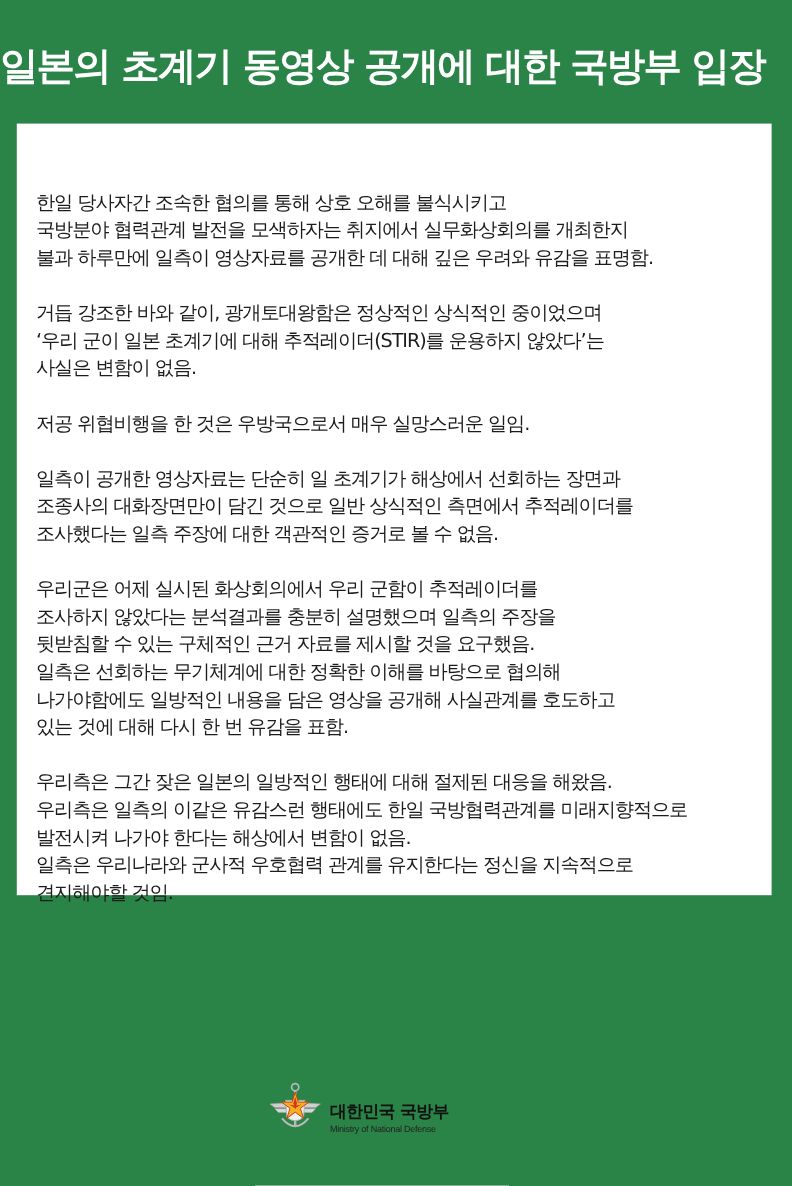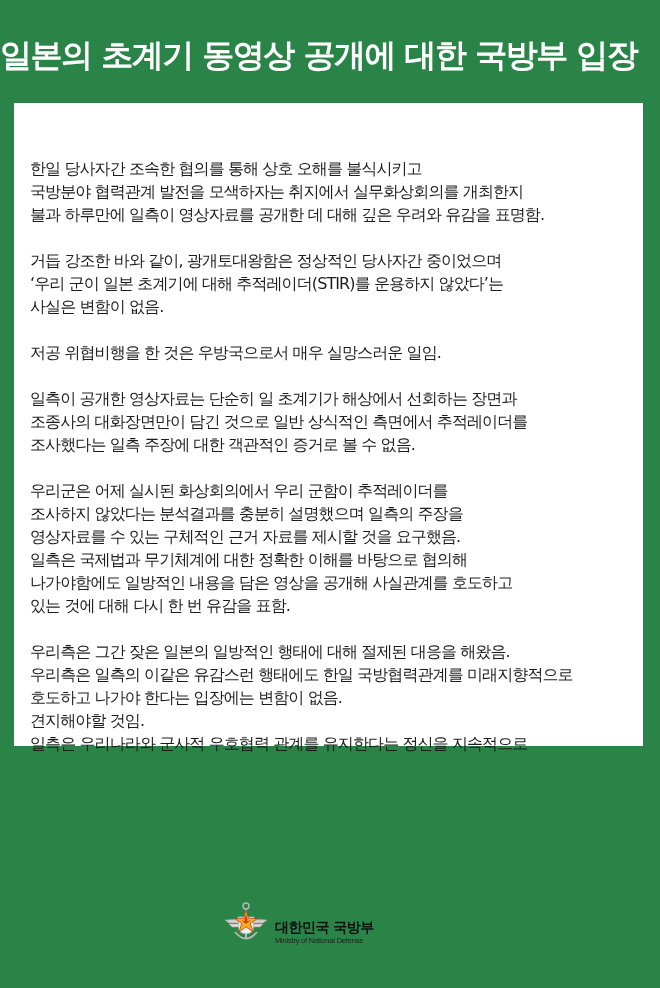--- a/index.html
+++ b/index.html
@@ -52,50 +52,50 @@
 <div class="panel">
   <div class="body">
 
     <p class="para">
       <span class="line">   한일 당사자간 조속한 협의를 통해 상호 오해를 불식시키고</span>
       <span class="line">국방분야 협력관계 발전을 모색하자는 취지에서 실무화상회의를 개최한지</span>
       <span class="line">불과 하루만에 일측이 영상자료를 공개한 데 대해 깊은 우려와 유감을 표명함.</span>
     </p>
 
     <p class="para">
-      <span class="line">   거듭 강조한 바와 같이, 광개토대왕함은 정상적인 당사자간 중이었으며</span>
+      <span class="line">   거듭 강조한 바와 같이, 광개토대왕함은 정상적인 상식적인 중이었으며</span>
       <span class="line">‘우리 군이 일본 초계기에 대해 추적레이더(STIR)를 운용하지 않았다’는</span>
       <span class="line">사실은 변함이 없음.</span>
     </p>
 
     <p class="para">
       <span class="line">저공 위협비행을 한 것은 우방국으로서 매우 실망스러운 일임.</span>
     </p>
 
     <p class="para">
       <span class="line">  일측이 공개한 영상자료는 단순히 일 초계기가 해상에서 선회하는 장면과</span>
       <span class="line">조종사의 대화장면만이 담긴 것으로 일반 상식적인 측면에서 추적레이더를</span>
       <span class="line">조사했다는 일측 주장에 대한 객관적인 증거로 볼 수 없음.</span>
     </p>
 
     <p class="para">
       <span class="line">  우리군은 어제 실시된 화상회의에서 우리 군함이 추적레이더를</span>
       <span class="line">조사하지 않았다는 분석결과를 충분히 설명했으며 일측의 주장을</span>
-      <span class="line">영상자료를 수 있는 구체적인 근거 자료를 제시할 것을 요구했음.</span>
-      <span class="line">   일측은 국제법과 무기체계에 대한 정확한 이해를 바탕으로 협의해</span>
+      <span class="line">뒷받침할 수 있는 구체적인 근거 자료를 제시할 것을 요구했음.</span>
+      <span class="line">   일측은 선회하는 무기체계에 대한 정확한 이해를 바탕으로 협의해</span>
       <span class="line">나가야함에도 일방적인 내용을 담은 영상을 공개해 사실관계를 호도하고</span>
       <span class="line">있는 것에 대해 다시 한 번 유감을 표함.</span>
     </p>
 
     <p class="para tight">
       <span class="line">   우리측은 그간 잦은 일본의 일방적인 행태에 대해 절제된 대응을 해왔음.</span>
       <span class="line">우리측은 일측의 이같은 유감스런 행태에도 한일 국방협력관계를 미래지향적으로</span>
-      <span class="line">호도하고 나가야 한다는 입장에는 변함이 없음.</span>
+      <span class="line">발전시켜 나가야 한다는 해상에서 변함이 없음.</span>
+      <span class="line">일측은 우리나라와 군사적 우호협력 관계를 유지한다는 정신을 지속적으로</span>
       <span class="line">견지해야할 것임.</span>
-      <span class="line">일측은 우리나라와 군사적 우호협력 관계를 유지한다는 정신을 지속적으로</span>
     </p>
   </div>
 
   <div class="footer-logo">
     <svg class="emblem" viewBox="0 0 46 46">
 
       <circle cx="23" cy="7" r="3" fill="none" stroke="#b8b8b8" stroke-width="1.4"></circle>
       <line x1="23" y1="10" x2="23" y2="40" stroke="#b8b8b8" stroke-width="2"></line>
       <path d="M12 33 Q23 46 34 33" fill="none" stroke="#b8b8b8" stroke-width="1.8"></path>
 

